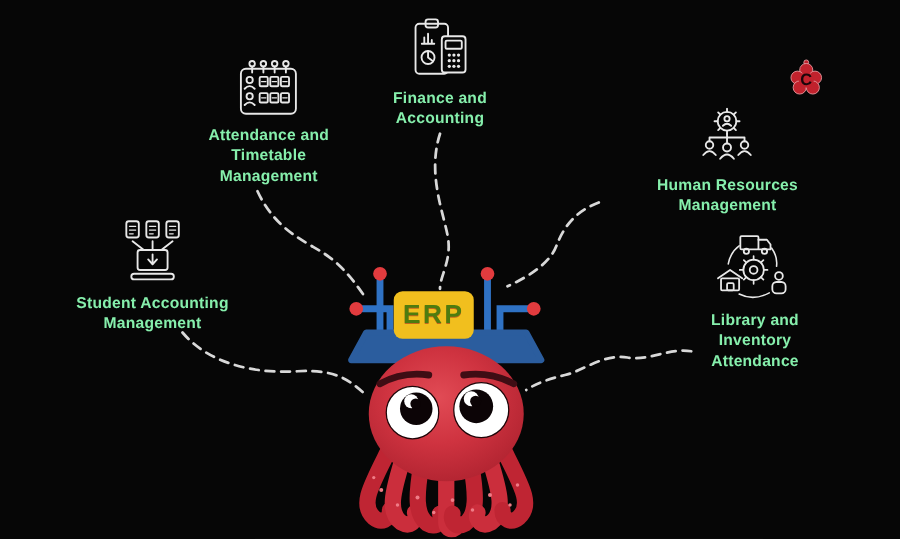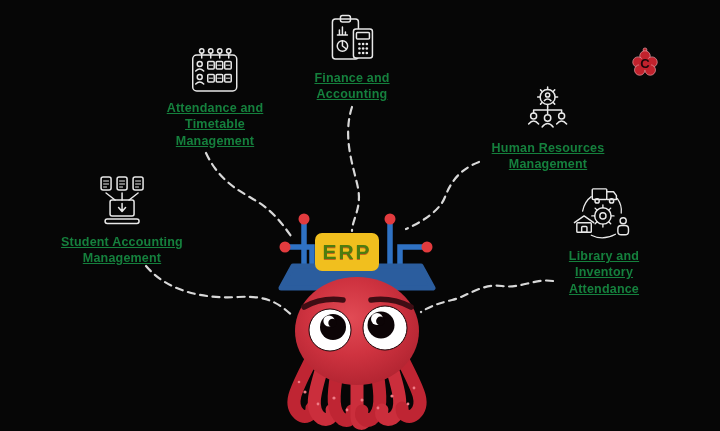--- a/index.html
+++ b/index.html
@@ -6,22 +6,22 @@
   .canvas{
     position:relative;width:720px;height:431px;overflow:hidden;
     background:#060606;font-family:"Liberation Sans",sans-serif;
   }
   #scene{position:absolute;left:0;top:0;width:720px;height:431px;}
   .module{
     position:absolute;display:flex;flex-direction:column;align-items:center;
     gap:6px;transform:translateX(-50%);
   }
   .module-label{
-    color:#15803d;font-size:12.5px;font-weight:bold;line-height:1.3;
-    text-align:center;white-space:pre-line;letter-spacing:.2px;text-decoration:underline;
+    color:#86efac;font-size:12.5px;font-weight:bold;line-height:1.3;
+    text-align:center;white-space:pre-line;letter-spacing:.2px;
   }
   .icon svg{display:block;}
   .erp-text{
     position:absolute;left:315px;top:233px;width:64px;height:38px;
     display:flex;align-items:center;justify-content:center;
     color:#4d7c0f;font-weight:bold;font-size:21px;letter-spacing:2px;
     text-shadow:0 1px 0 rgba(160,30,30,.55);
   }
   .brand-logo{position:absolute;left:631px;top:46px;width:28px;height:34px;}
 </style>
@@ -194,21 +194,21 @@
           <circle cx="30" cy="39" r="1.3"></circle>
             <circle cx="33.7" cy="39" r="1.3"></circle>
             <circle cx="37.4" cy="39" r="1.3"></circle>
         </g>
       </svg>
     </span>
     <div class="module-label">Finance and
 Accounting</div>
   </div>
 
-  <div class="module" style="left:548px;top:86px">
+  <div class="module" style="left:582px;top:86px">
     <span class="icon">
       <svg width="54" height="48" viewBox="0 0 54 48" fill="none" stroke="#e8e8e8" stroke-width="1.5" stroke-linecap="round" stroke-linejoin="round">
         <circle cx="27" cy="11" r="7.5"></circle>
         <path d="M34.5,11 H37 M32.3,16.3 L34.1,18.1 M27,18.5 V21 M21.7,16.3 L19.9,18.1 M19.5,11 H17 M21.7,5.7 L19.9,3.9 M27,3.5 V1 M32.3,5.7 L34.1,3.9"></path>
         <circle cx="27" cy="9" r="2.1"></circle>
         <path d="M23.7,14.6 Q27,11.4 30.3,14.6"></path>
         <path d="M27,21 V24 M13,24 H41 M13,24 V27 M41,24 V27 M27,24 V28"></path>
         <circle cx="13" cy="30" r="3"></circle>
         <path d="M8,38 Q13,31.8 18,38"></path>
         <circle cx="41" cy="30" r="3"></circle>

